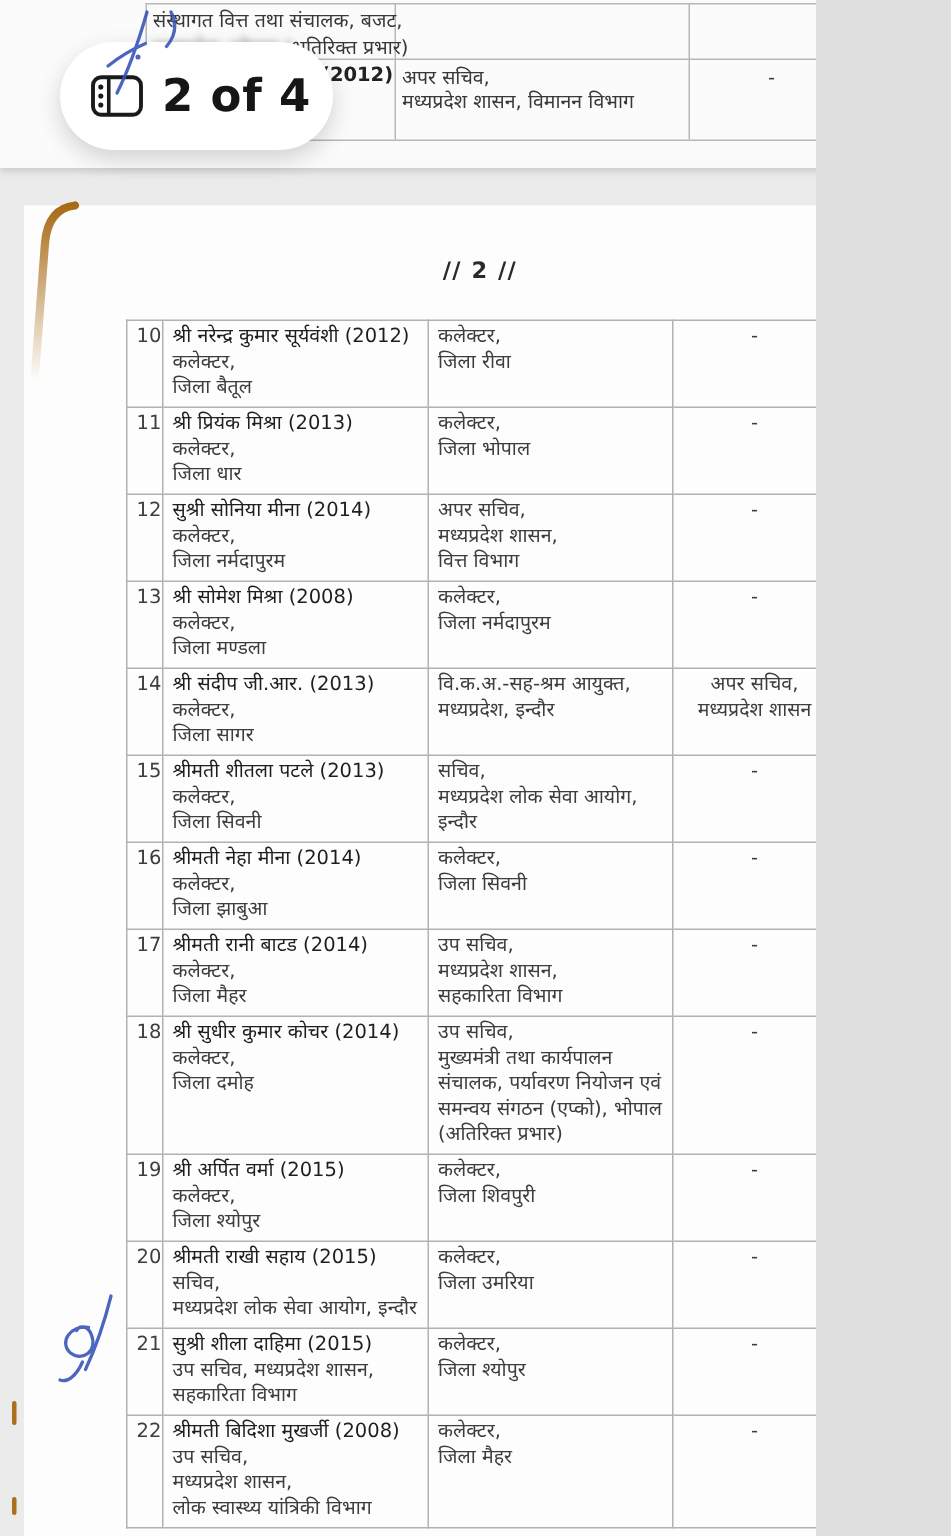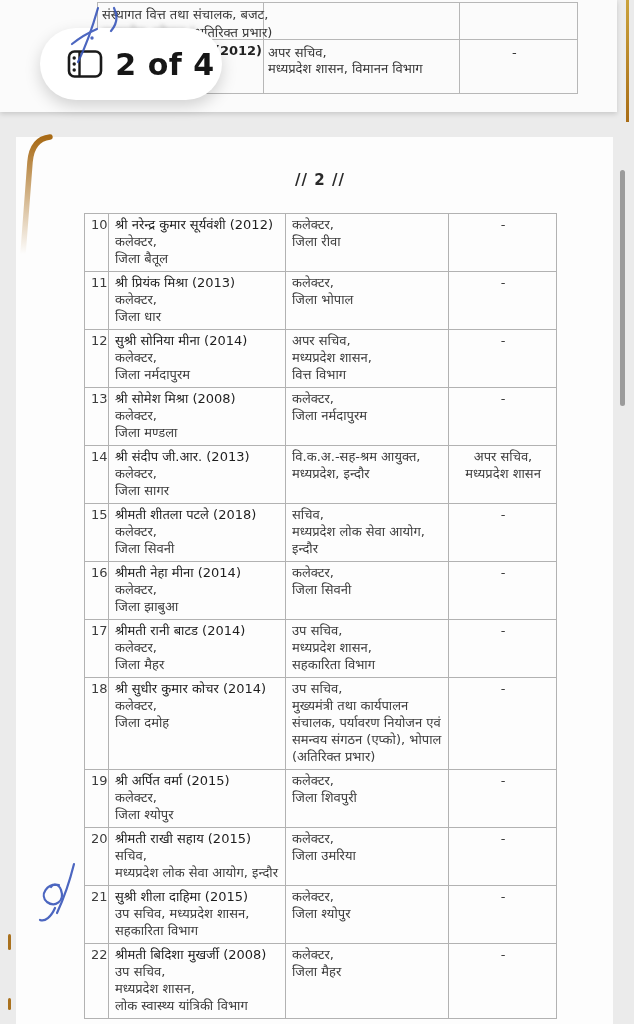--- a/index.html
+++ b/index.html
@@ -1,32 +1,32 @@
 <!DOCTYPE html>
 <html><head>
 <meta charset="utf-8">
 <style>
   html,body{margin:0;padding:0;background:#dfdfdf;}
-  .screen{position:relative;width:634px;height:1024px;overflow:hidden;background:#ebebeb;
+  .screen{position:relative;width:544px;height:1024px;overflow:hidden;background:#ebebeb;
           font-family:"DejaVu Sans","Liberation Sans",sans-serif;}
 
   
   .page1{position:absolute;left:0;top:0;width:617px;height:112px;background:#fbfbfb;
          box-shadow:0 2px 5px rgba(0,0,0,.15);}
   .p1-vline{position:absolute;top:2px;width:1px;height:91px;background:#b7b7b7;}
   .p1-hline{position:absolute;left:97px;width:481px;height:1px;background:#b7b7b7;}
   .p1-text{position:absolute;font-size:13px;color:#383838;white-space:nowrap;line-height:17px;}
   .blurred{filter:blur(2.2px);color:#8a8a8a;}
   .blur-heavy{filter:blur(3px);opacity:.5;color:#a87b6d;}
   .bold{font-weight:bold;color:#222;}
 
   
   .badge{position:absolute;left:40px;top:28px;width:182px;height:72px;border-radius:36px;
          background:#ffffff;box-shadow:0 6px 16px rgba(0,0,0,.17);display:flex;align-items:center;
-         gap:12px;padding-left:20px;box-sizing:border-box;z-index:5;cursor:pointer;justify-content:center;}
+         gap:12px;padding-left:20px;box-sizing:border-box;z-index:5;cursor:pointer;}
   .badge-label{font-size:30px;font-weight:600;color:#161616;letter-spacing:.5px;}
 
   
   .page2{position:absolute;left:16px;top:137px;width:597px;height:887px;background:#fdfdfd;}
   .edge-svg{position:absolute;left:6px;top:128px;z-index:2;pointer-events:none;}
   .p2-title{position:absolute;left:68px;top:34px;width:472px;text-align:center;
             font-size:15px;font-weight:bold;color:#2a2a2a;letter-spacing:1px;}
 
   table.doc{position:absolute;left:68px;top:76px;width:472px;border-collapse:collapse;table-layout:fixed;}
   table.doc td{border:1px solid #b2b2b2;vertical-align:top;padding:2px 5px 4px 6px;
@@ -175,21 +175,21 @@
               <div>मध्यप्रदेश, इन्दौर</div>
             </td>
             <td class="remark">
               <div>अपर सचिव,</div>
               <div>मध्यप्रदेश शासन</div>
             </td>
           </tr>
           <tr>
             <td class="serial">15.</td>
             <td class="name">
-              <div class="nm">श्रीमती शीतला पटले (2018)</div>
+              <div class="nm">श्रीमती शीतला पटले (2013)</div>
               <div>कलेक्टर,</div>
               <div>जिला सिवनी</div>
             </td>
             <td class="posting">
               <div>सचिव,</div>
               <div>मध्यप्रदेश लोक सेवा आयोग,</div>
               <div>इन्दौर</div>
             </td>
             <td class="remark">
               <div>-</div>

